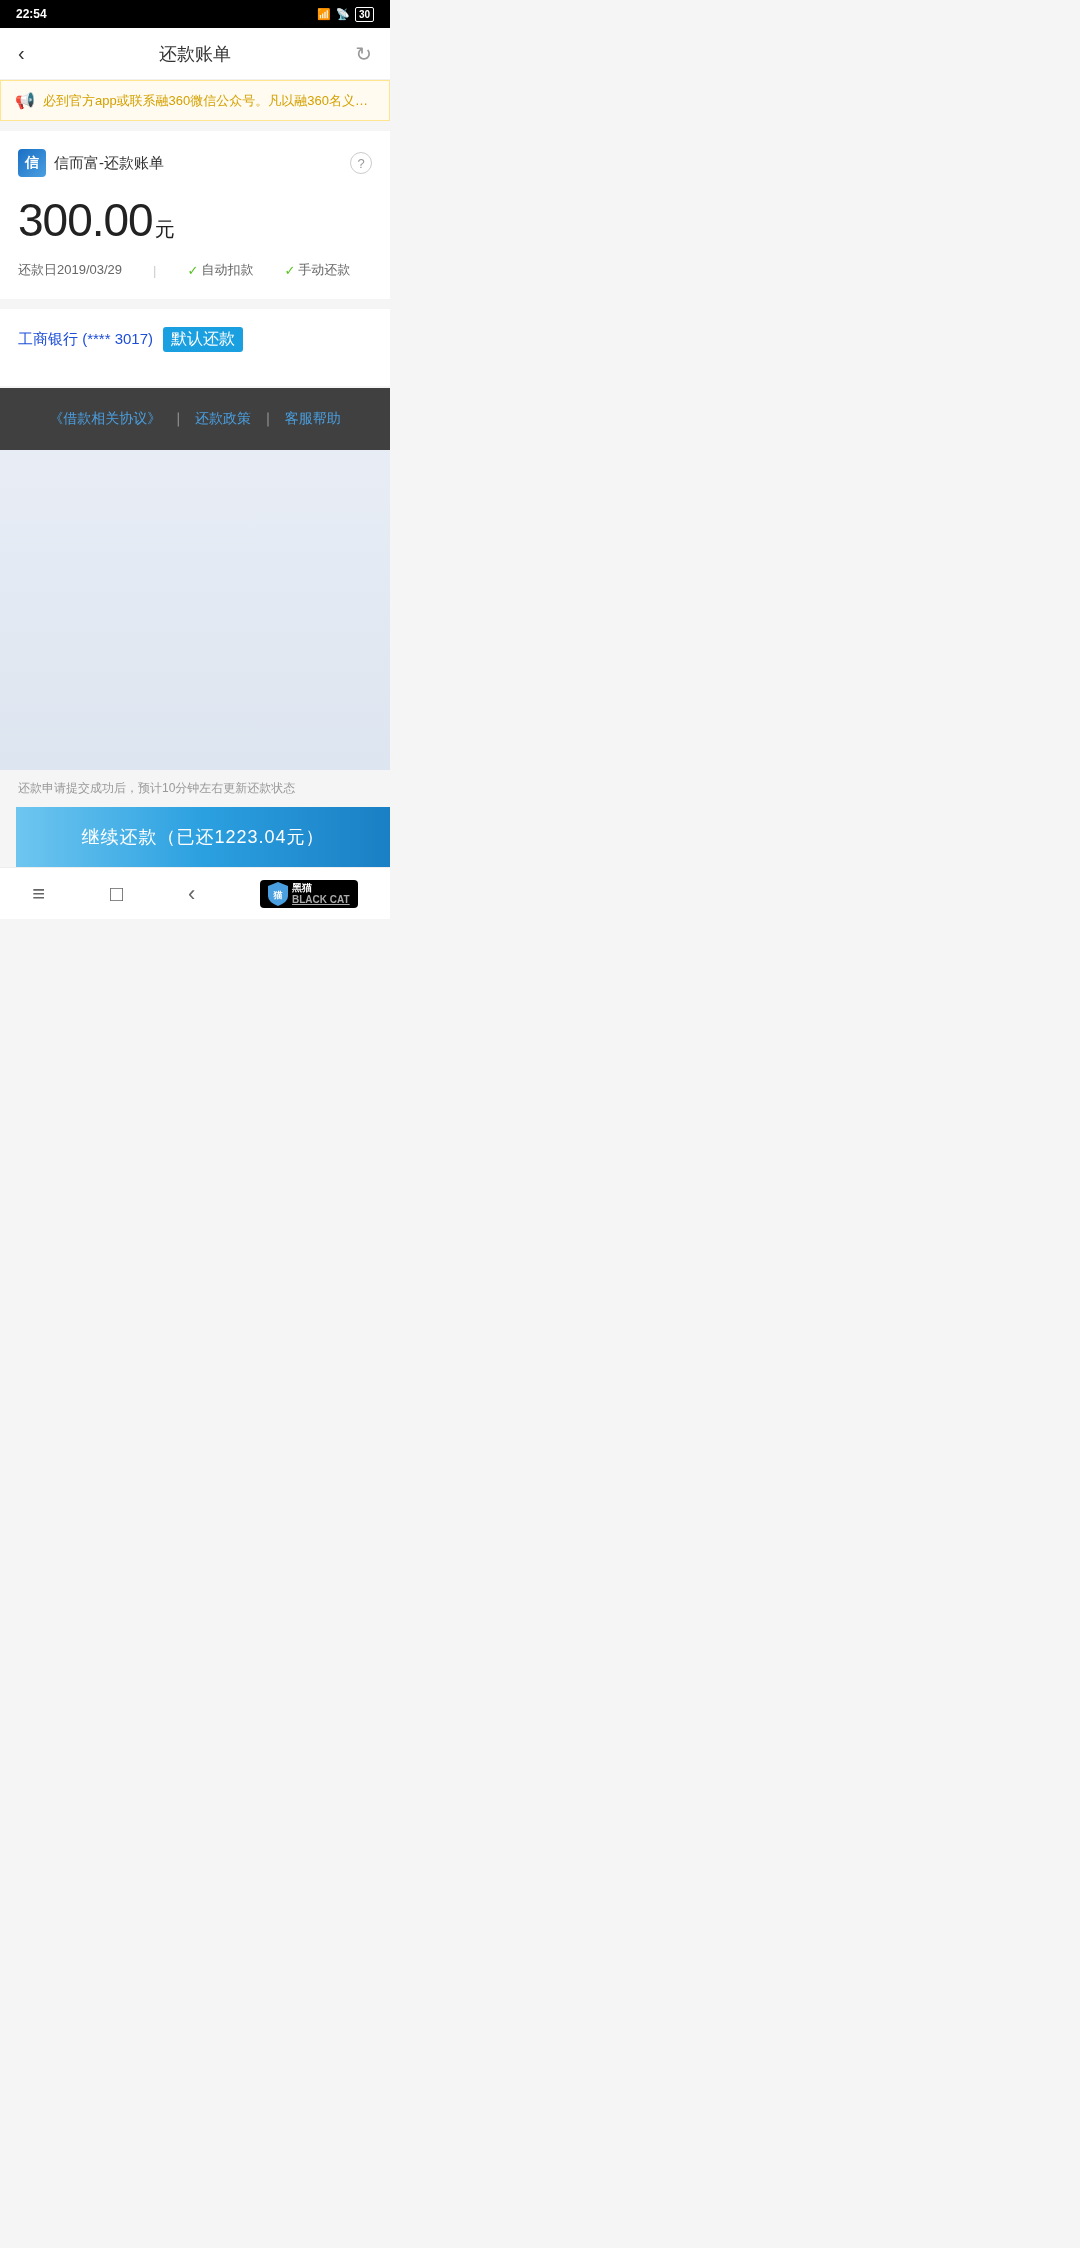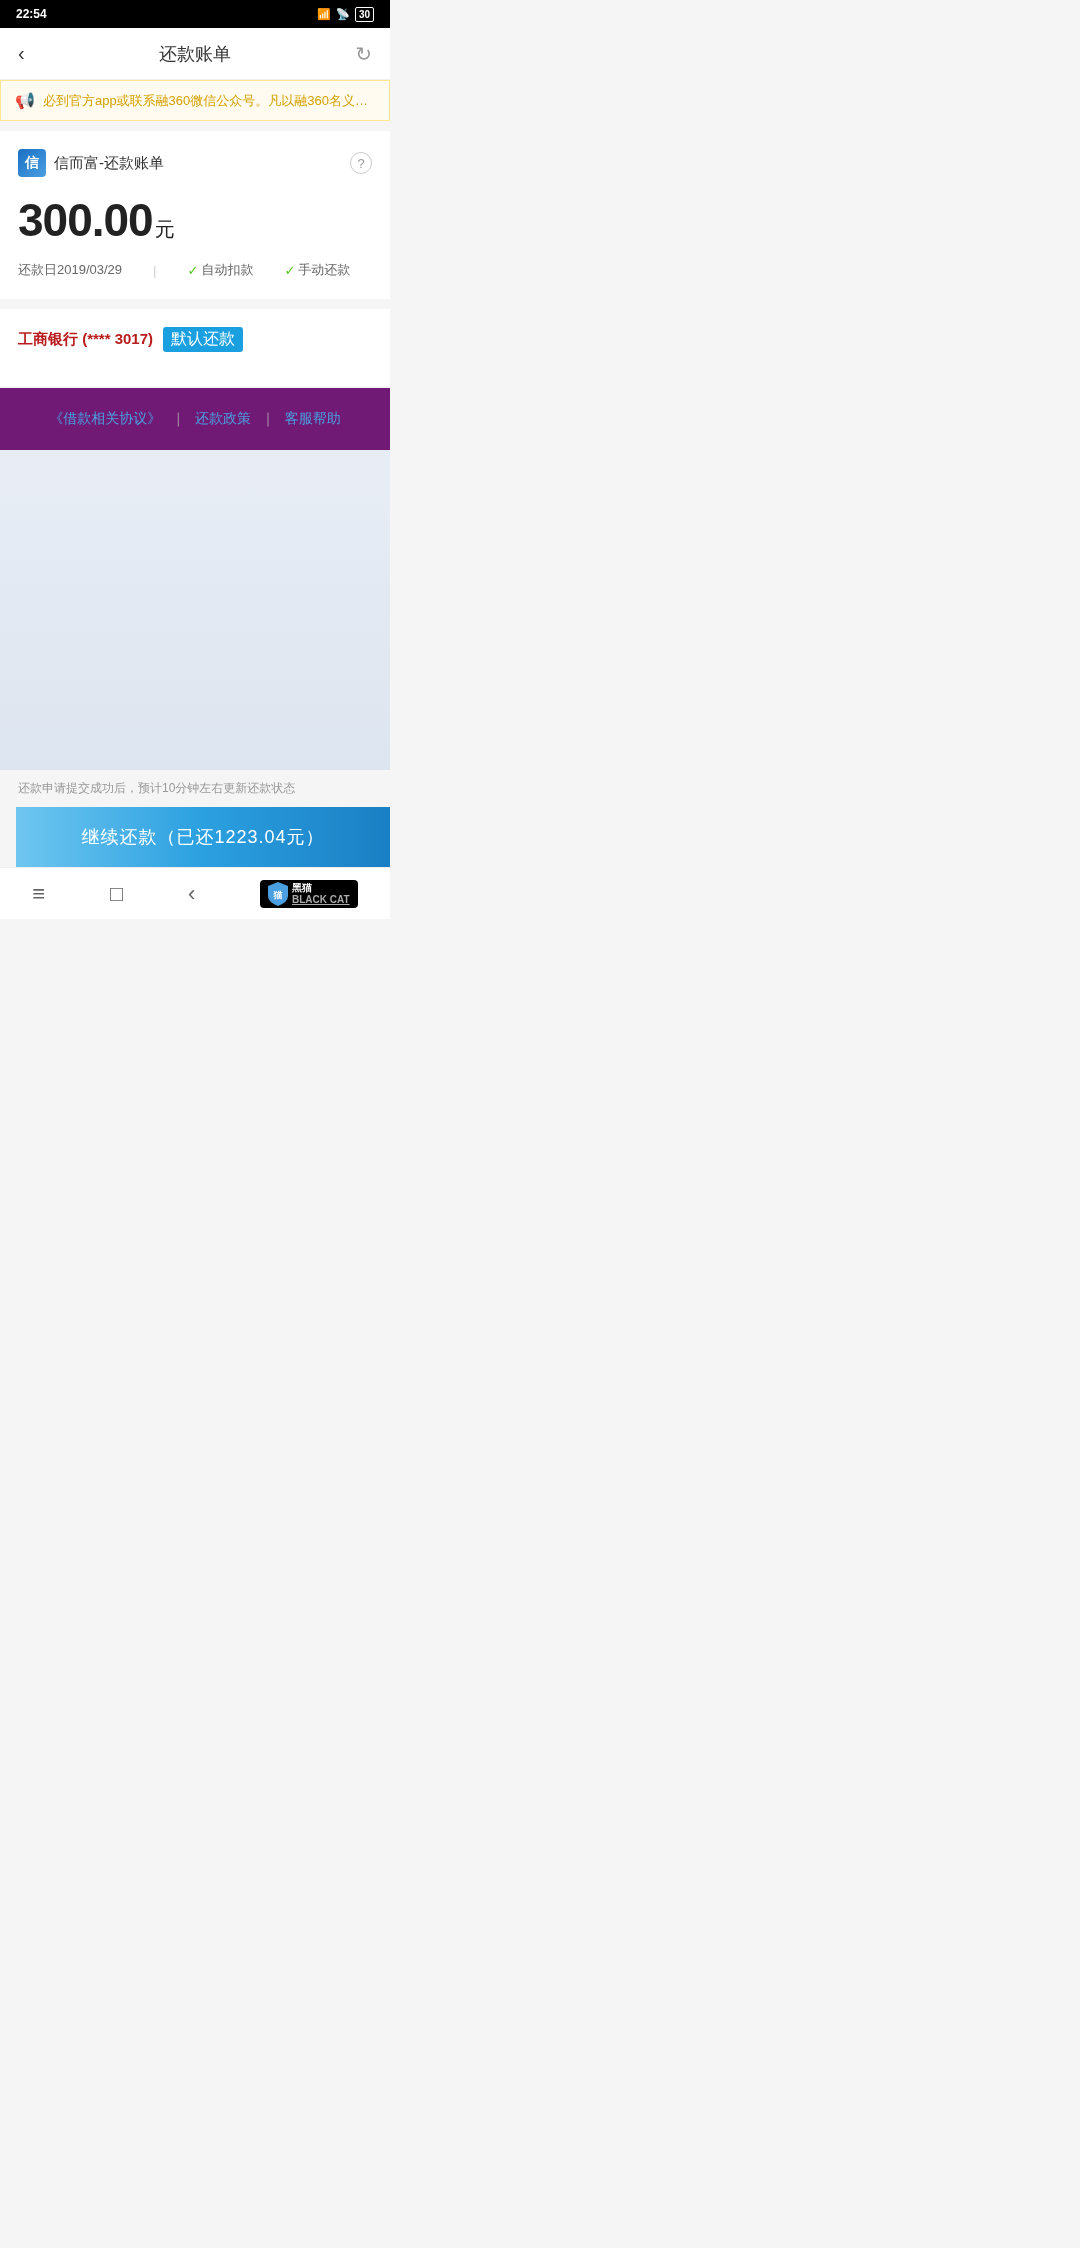--- a/index.html
+++ b/index.html
@@ -136,21 +136,21 @@
       color: #999;
       font-size: 13px;
       cursor: pointer;
     }
 
     .amount-row {
       margin-bottom: 14px;
     }
     .amount-value {
       font-size: 46px;
-      font-weight: 700;
+      font-weight: 400;
       color: #222;
       letter-spacing: -1px;
     }
     .amount-unit {
       font-size: 20px;
       font-weight: 400;
       color: #222;
       margin-left: 2px;
     }
 
@@ -180,22 +180,22 @@
       padding: 18px 18px;
     }
     .bank-row {
       display: flex;
       align-items: center;
       gap: 10px;
       margin-bottom: 16px;
     }
     .bank-name {
       font-size: 15px;
-      color: #b91c1c;
-      font-weight: 700;
+      color: #1d4ed8;
+      font-weight: 400;
     }
     .default-badge {
       background: #1a9fe0;
       color: #fff;
       font-size: 16px;
       padding: 2px 8px;
       border-radius: 3px;
     }
 
     .bank-notes {
@@ -206,21 +206,21 @@
       color: #999;
       line-height: 1.8;
     }
     .bank-note-link {
       color: #1a9fe0;
       cursor: pointer;
     }
 
     
     .links-section {
-      background: #701a75;
+      background: #404040;
       padding: 22px 18px;
       text-align: center;
       margin-top: 2px;
     }
     .links-row {
       display: flex;
       align-items: center;
       justify-content: center;
       gap: 10px;
       font-size: 14px;

